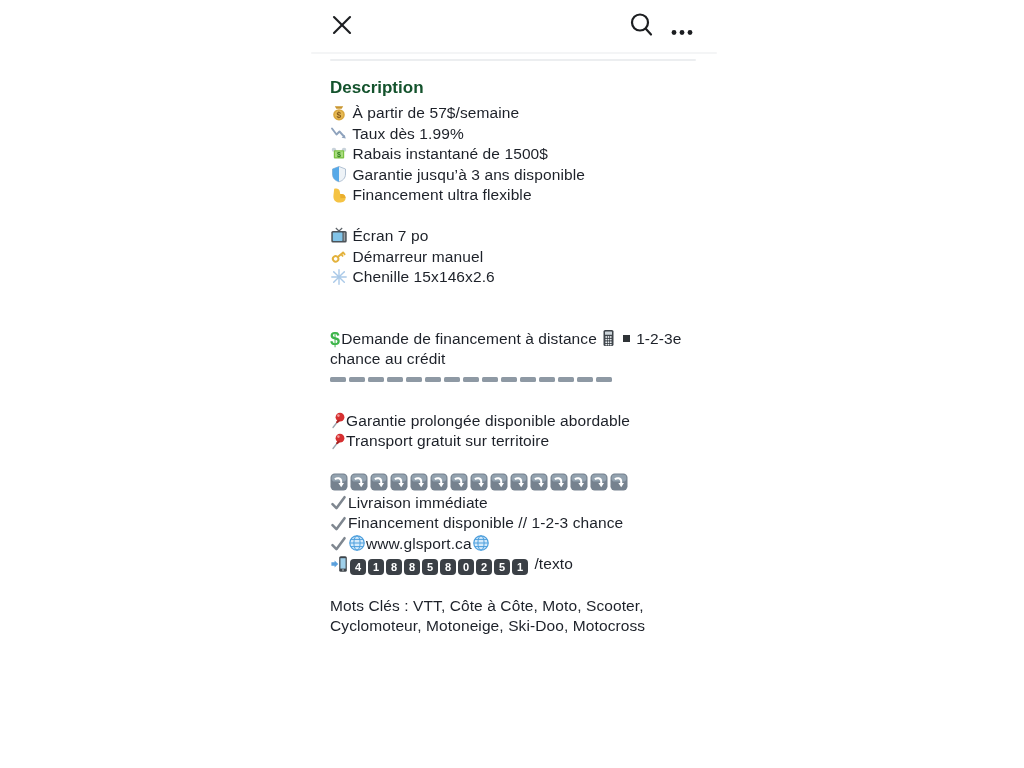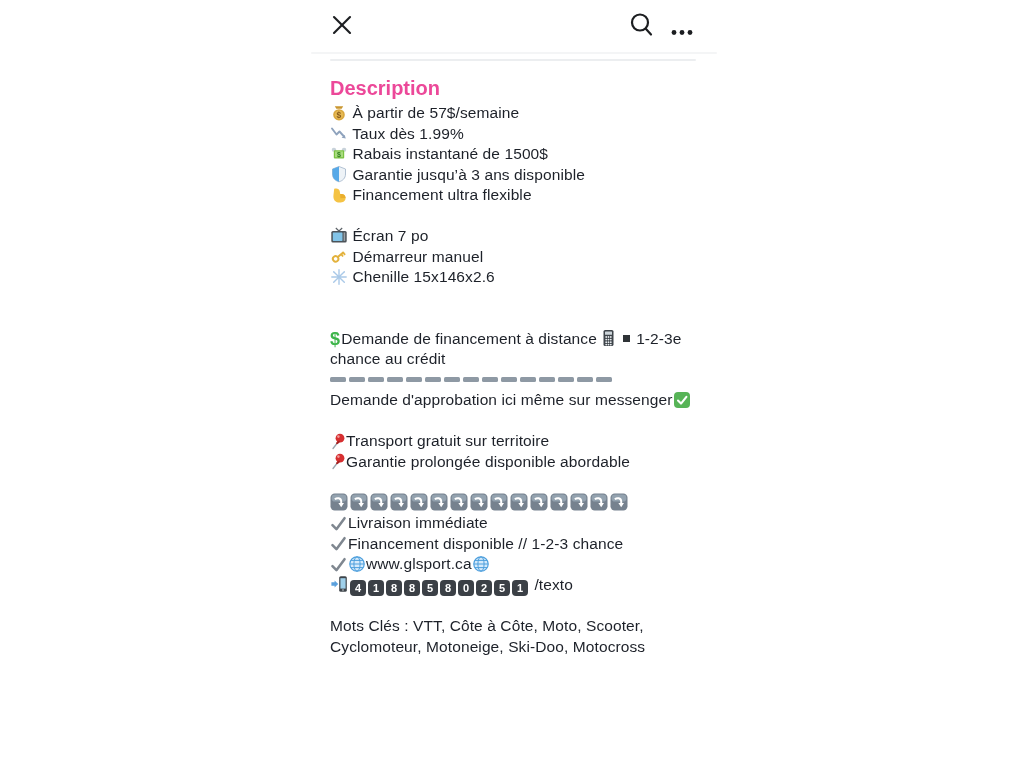--- a/index.html
+++ b/index.html
@@ -12,21 +12,21 @@
   .tb-icon{position:absolute;cursor:pointer;}
   .tb-close{left:0;top:3px;}
   .tb-search{right:38px;top:1px;}
   .tb-more{right:0;top:12px;}
 
   .div1{position:absolute;left:311px;top:52px;width:406px;height:2px;background:#f4f5f6;border-radius:2px;}
   .div2{position:absolute;left:330px;top:59px;width:366px;height:2px;background:#eceef0;border-radius:2px;}
 
   
   .content{position:absolute;left:330px;top:77px;width:376px;}
-  .title{font-size:20px;font-weight:700;color:#ec4899;line-height:22px;margin:0 0 4px 0;}
+  .title{font-size:17px;font-weight:700;color:#14532d;line-height:22px;margin:0 0 4px 0;}
   .lines{font-size:15.5px;line-height:20.5px;letter-spacing:.1px;}
   .line{min-height:20.5px;}
   .line.blank{height:20.5px;}
 
   .ic{display:inline-block;vertical-align:-3.5px;}
   .ic svg{display:block;}
   .dollar-txt{display:inline-block;color:#3db54a;font-weight:700;font-size:18px;
               transform:scaleY(1.05);vertical-align:-1px;padding-right:1px;}
   .sq-small{display:inline-block;width:7px;height:7px;background:#2f3337;vertical-align:2px;margin:0 2px;}
   .dash{display:inline-block;width:16px;height:5px;background:#8e99a4;border-radius:1.5px;
@@ -130,37 +130,33 @@
                 <circle cx="9.8" cy="10.6" r="0.9"></circle>
                 <circle cx="5.2" cy="13.2" r="0.9"></circle>
                 <circle cx="7.5" cy="13.2" r="0.9"></circle>
                 <circle cx="9.8" cy="13.2" r="0.9"></circle>
                 <circle cx="5.2" cy="15.6" r="0.9"></circle>
                 <circle cx="7.5" cy="15.6" r="0.9"></circle>
                 <circle cx="9.8" cy="15.6" r="0.9"></circle>
               </g>
             </svg></span>  <span class="sq-small"></span> 1-2-3e chance au crédit</div>
         <div class="line"><span class="dash"></span><span class="dash"></span><span class="dash"></span><span class="dash"></span><span class="dash"></span><span class="dash"></span><span class="dash"></span><span class="dash"></span><span class="dash"></span><span class="dash"></span><span class="dash"></span><span class="dash"></span><span class="dash"></span><span class="dash"></span><span class="dash"></span></div>
-        <div class="line">Demande d'approbation ici même sur messenger<span class="ic"><svg width="18" height="18" viewBox="0 0 18 18">
-              <rect x="1" y="1" width="16" height="16" rx="4" fill="#57b457"></rect>
-              <path d="M5 9.6 L8 12.6 L13.4 5.8" stroke="#ffffff" stroke-width="2.1" fill="none" stroke-linecap="round" stroke-linejoin="round"></path>
-            </svg></span></div>
-        <div class="line blank"></div>
+        <div class="line blank"></div>
+        <div class="line"><span class="ic"><svg width="16" height="18" viewBox="0 0 16 18">
+              <line x1="8.5" y1="9.5" x2="3" y2="16.5" stroke="#9aa4ad" stroke-width="1.3" stroke-linecap="round"></line>
+              <circle cx="10" cy="6.2" r="4.4" fill="#d63031"></circle>
+              <circle cx="8.4" cy="4.6" r="1.3" fill="#f29a9a"></circle>
+              <ellipse cx="8" cy="10.4" rx="2.3" ry="1.1" transform="rotate(-38 8 10.4)" fill="#a82323"></ellipse>
+            </svg></span>Garantie prolongée disponible abordable</div>
         <div class="line"><span class="ic"><svg width="16" height="18" viewBox="0 0 16 18">
               <line x1="8.5" y1="9.5" x2="3" y2="16.5" stroke="#9aa4ad" stroke-width="1.3" stroke-linecap="round"></line>
               <circle cx="10" cy="6.2" r="4.4" fill="#d63031"></circle>
               <circle cx="8.4" cy="4.6" r="1.3" fill="#f29a9a"></circle>
               <ellipse cx="8" cy="10.4" rx="2.3" ry="1.1" transform="rotate(-38 8 10.4)" fill="#a82323"></ellipse>
             </svg></span>Transport gratuit sur territoire</div>
-        <div class="line"><span class="ic"><svg width="16" height="18" viewBox="0 0 16 18">
-              <line x1="8.5" y1="9.5" x2="3" y2="16.5" stroke="#9aa4ad" stroke-width="1.3" stroke-linecap="round"></line>
-              <circle cx="10" cy="6.2" r="4.4" fill="#d63031"></circle>
-              <circle cx="8.4" cy="4.6" r="1.3" fill="#f29a9a"></circle>
-              <ellipse cx="8" cy="10.4" rx="2.3" ry="1.1" transform="rotate(-38 8 10.4)" fill="#a82323"></ellipse>
-            </svg></span>Garantie prolongée disponible abordable</div>
         <div class="line blank"></div>
         <div class="line"><span class="ic"><svg width="18" height="18" viewBox="0 0 18 18" style="margin-right:2px">
               <rect x="0.5" y="0.5" width="17" height="17" rx="4.2" fill="#76828f"></rect>
               <rect x="1.6" y="1.6" width="14.8" height="7" rx="3.4" fill="#9dacba" opacity="0.75"></rect>
               <path d="M4.8 6.2 C7 4.6 11 4.6 11.2 8.2 L11.2 10.4" fill="none" stroke="#ffffff" stroke-width="2"></path>
               <path d="M8.4 10 h5.6 L11.2 14.2Z" fill="#ffffff"></path>
             </svg></span><span class="ic"><svg width="18" height="18" viewBox="0 0 18 18" style="margin-right:2px">
               <rect x="0.5" y="0.5" width="17" height="17" rx="4.2" fill="#76828f"></rect>
               <rect x="1.6" y="1.6" width="14.8" height="7" rx="3.4" fill="#9dacba" opacity="0.75"></rect>
               <path d="M4.8 6.2 C7 4.6 11 4.6 11.2 8.2 L11.2 10.4" fill="none" stroke="#ffffff" stroke-width="2"></path>

